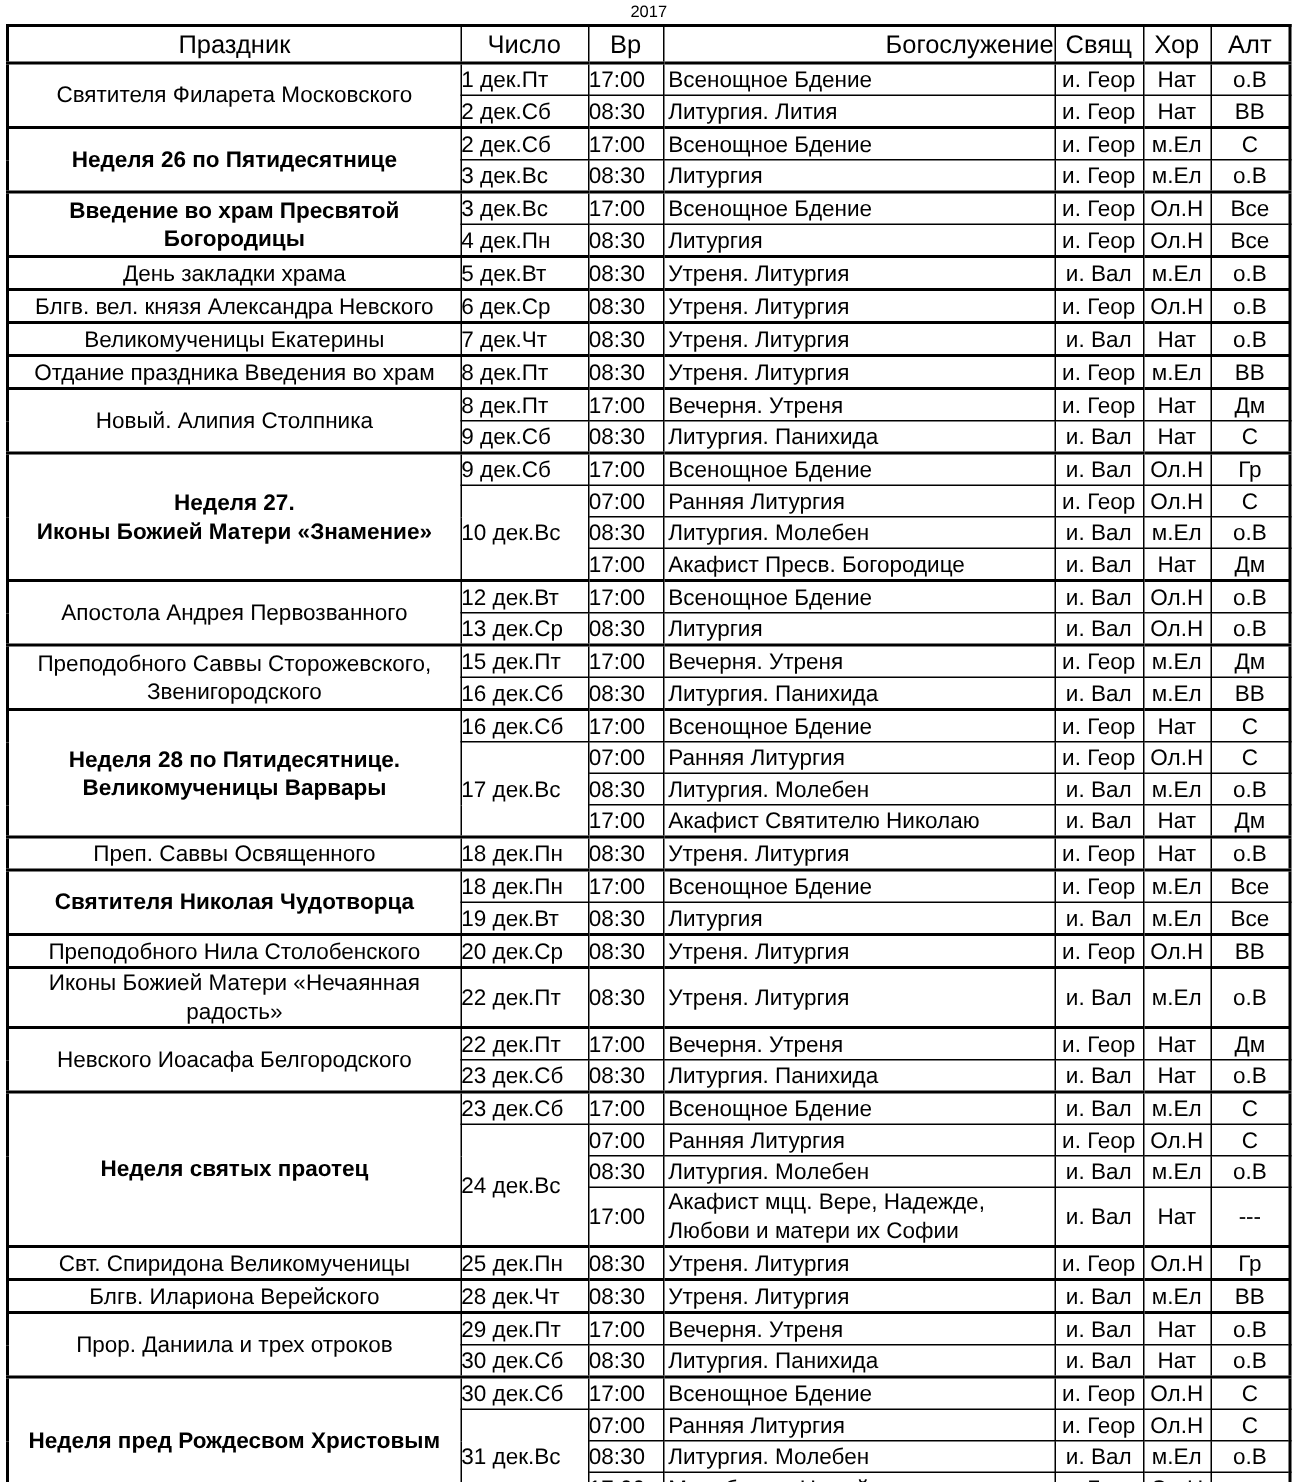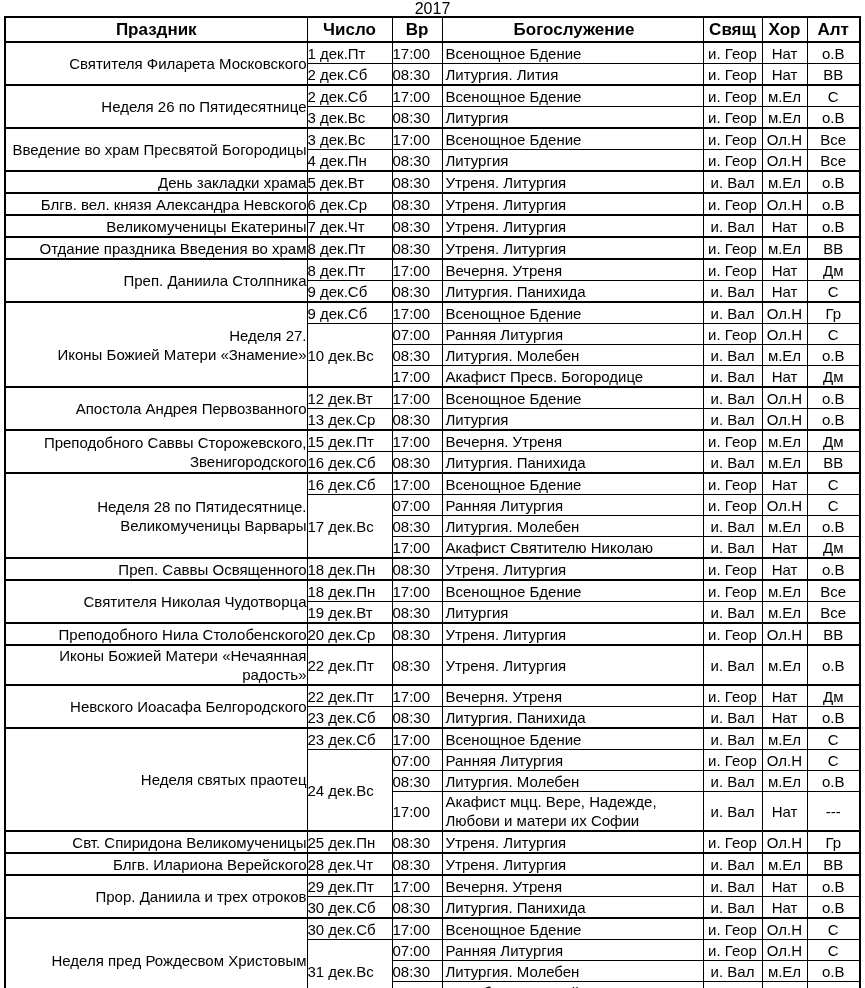--- a/index.html
+++ b/index.html
@@ -1,25 +1,25 @@
 <!DOCTYPE html>
 <html><head>
 <meta charset="utf-8">
 <style>
   html,body{margin:0;padding:0;background:#ffffff;}
   body{width:865px;font-family:"Liberation Sans",sans-serif;color:#000;}
-  .title{text-align:center;font-size:16px;line-height:15px;padding-top:1px;}
+  .title{text-align:center;font-size:11px;line-height:15px;padding-top:1px;}
   table{border-collapse:collapse;table-layout:fixed;width:856px;margin-left:4px;border:2px solid #000;}
   th,td{border:1px solid #000;overflow:hidden;vertical-align:middle;}
-  th{font-size:17px;font-weight:bold;height:23px;border-bottom:2px solid #000;text-align:center;padding:0;}
-  th.h-service{text-align:center;padding-left:3px;}
+  th{font-size:17px;font-weight:normal;height:23px;border-bottom:2px solid #000;text-align:center;padding:0;}
+  th.h-service{text-align:right;padding-left:3px;}
   td{font-size:15px;height:20px;line-height:19px;padding:0;}
   .group-start td{border-top:2px solid #000;}
-  .c-feast{text-align:right;white-space:pre-line;}
-  .bold{font-weight:normal;}
+  .c-feast{text-align:center;white-space:pre-line;}
+  .bold{font-weight:bold;}
   .c-date{}
   .c-time{text-align:left;}
   .c-service{text-align:left;padding:0 2px 0 3px;}
   .c-priest,.c-choir,.c-altar{text-align:center;}
 </style>
 </head>
 <body>
 
 <div class="title">2017</div>
 
@@ -126,21 +126,21 @@
       <tr class="group-start">
         <td class="c-feast" rowspan="1">Отдание праздника Введения во храм</td>
         <td class="c-date" rowspan="1">8 дек.Пт</td>
         <td class="c-time">08:30</td>
         <td class="c-service">Утреня. Литургия</td>
         <td class="c-priest">и. Геор</td>
         <td class="c-choir">м.Ел</td>
         <td class="c-altar">ВВ</td>
       </tr>
       <tr class="group-start">
-        <td class="c-feast" rowspan="2">Преп. Даниила Столпника</td>
+        <td class="c-feast" rowspan="2">Новый. Алипия Столпника</td>
         <td class="c-date" rowspan="1">8 дек.Пт</td>
         <td class="c-time">17:00</td>
         <td class="c-service">Вечерня. Утреня</td>
         <td class="c-priest">и. Геор</td>
         <td class="c-choir">Нат</td>
         <td class="c-altar">Дм</td>
       </tr>
       <tr>
         <td class="c-date" rowspan="1">9 дек.Сб</td>
         <td class="c-time">08:30</td>

